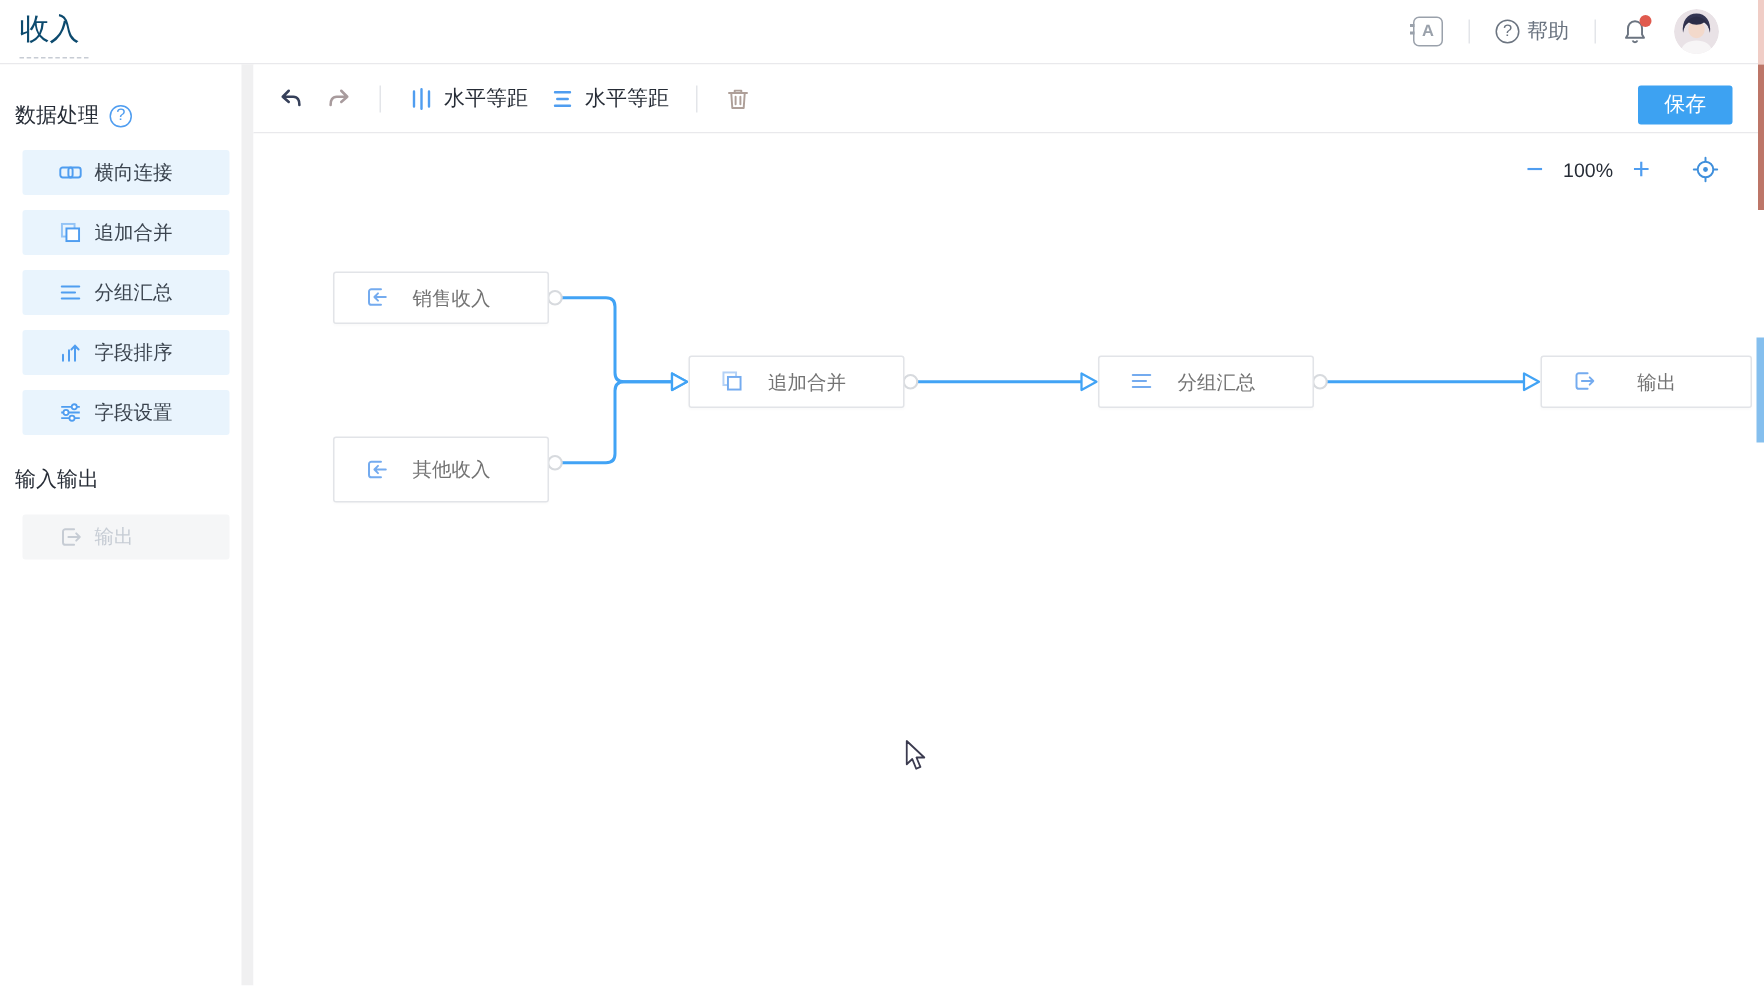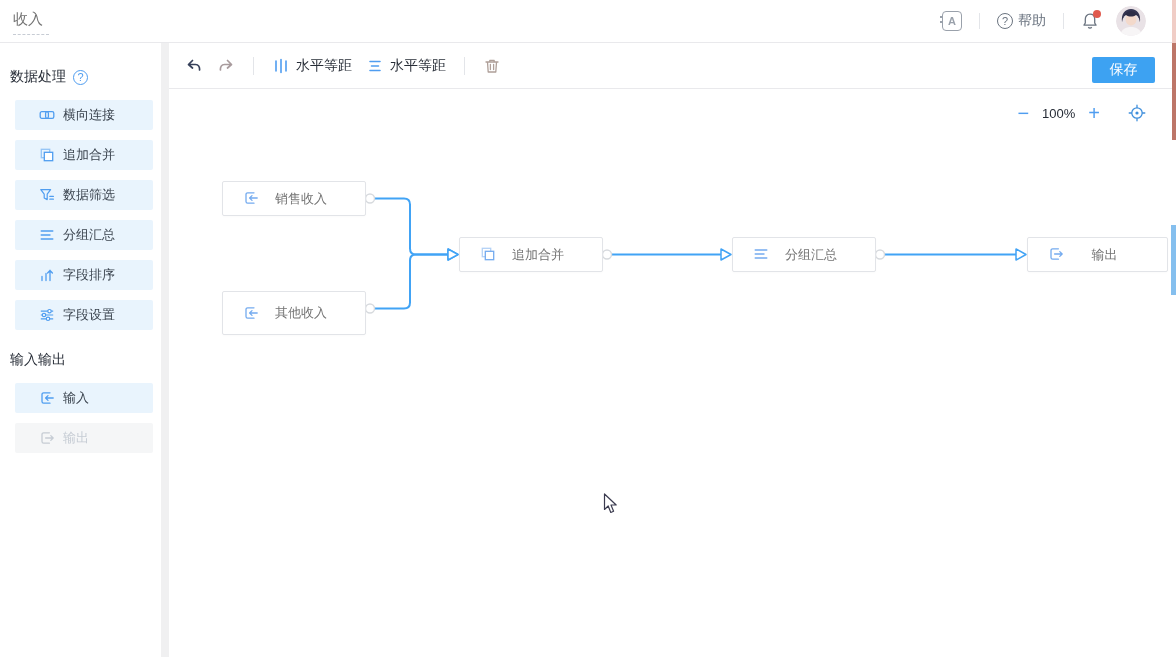--- a/index.html
+++ b/index.html
@@ -2,21 +2,21 @@
 <html><head>
 <meta charset="utf-8">
 <style>
   * { margin:0; padding:0; box-sizing:border-box; }
   html,body { width:1176px; height:657px; overflow:hidden; }
   body { font-family:"Liberation Sans","DejaVu Sans",sans-serif; background:#fff; color:#2b333d; position:relative; }
 
   
   .topbar { height:43px; background:#fff; border-bottom:1px solid #e9e9ec;
             display:flex; align-items:center; justify-content:space-between; padding:0 30px 0 13px; }
-  .doc-title { font-size:15px; color:#737373; padding:2px 6px 5px 0;
+  .doc-title { font-size:20px; color:#0c4a6e; padding:2px 6px 5px 0;
                border-bottom:1px dashed #c7ccd4; cursor:text; }
   .topbar-right { display:flex; align-items:center; gap:17px; }
   .tb-divider { width:1px; height:16px; background:#e3e5e9; }
   .icon-btn { display:flex; align-items:center; gap:5px; color:#6b7480; font-size:14px; cursor:pointer; }
   .translate-ic { width:20px; height:20px; border:1.4px solid #9aa1ab; border-radius:4px;
                   color:#9aa1ab; font-size:11px; font-weight:bold; display:flex; align-items:center; justify-content:center; position:relative; }
   .translate-ic::before { content:""; position:absolute; left:-3px; top:4px; width:3px; height:2px; background:#9aa1ab; }
   .translate-ic::after { content:""; position:absolute; left:-3px; top:9px; width:3px; height:2px; background:#9aa1ab; }
   .qmark { width:16px; height:16px; border-radius:50%; border:1.3px solid #6b7480; font-size:11px;
            display:flex; align-items:center; justify-content:center; color:#6b7480; }
@@ -125,29 +125,20 @@
           <svg viewBox="0 0 16 16" width="16" height="16">
             <rect x="2.3" y="2.3" width="8.4" height="8.4" fill="none" stroke="currentColor" stroke-width="1.3" opacity="0.55"></rect>
             <rect x="5.3" y="5.3" width="8.4" height="8.4" fill="#fff" stroke="currentColor" stroke-width="1.3"></rect>
           </svg>
         </span>
         <span>追加合并</span>
       </div>
       <div class="side-item">
         <span class="ic">
           <svg viewBox="0 0 16 16" width="16" height="16">
-            <path d="M1.8 2.6 H11.6 L8.2 7.2 V12.6 L5.2 11 V7.2 Z" fill="none" stroke="currentColor" stroke-width="1.2" stroke-linejoin="round"></path>
-            <path d="M10.8 9.4 H14.4 M10.8 12.2 H14.4" stroke="currentColor" stroke-width="1.2" stroke-linecap="round"></path>
-          </svg>
-        </span>
-        <span>数据筛选</span>
-      </div>
-      <div class="side-item">
-        <span class="ic">
-          <svg viewBox="0 0 16 16" width="16" height="16">
             <path d="M2.2 4 H13.8 M2.2 8 H11 M2.2 12 H13.8" fill="none" stroke="currentColor" stroke-width="1.4" stroke-linecap="round"></path>
           </svg>
         </span>
         <span>分组汇总</span>
       </div>
       <div class="side-item">
         <span class="ic">
           <svg viewBox="0 0 16 16" width="16" height="16">
             <path d="M3 13.5 V9.5 M7 13.5 V6.5 M11 13.5 V3.5 M11 3.5 L8.6 6 M11 3.5 L13.4 6" fill="none" stroke="currentColor" stroke-width="1.3" stroke-linecap="round" stroke-linejoin="round"></path>
           </svg>
@@ -160,29 +151,20 @@
             <path d="M1.8 4.2 H14.2 M1.8 8 H14.2 M1.8 11.8 H14.2" stroke="currentColor" stroke-width="1.2"></path>
             <circle cx="10.5" cy="4.2" r="1.7" fill="#fff" stroke="currentColor" stroke-width="1.2"></circle>
             <circle cx="5" cy="8" r="1.7" fill="#fff" stroke="currentColor" stroke-width="1.2"></circle>
             <circle cx="9" cy="11.8" r="1.7" fill="#fff" stroke="currentColor" stroke-width="1.2"></circle>
           </svg>
         </span>
         <span>字段设置</span>
       </div>
       <div class="side-title" style="margin-top: 22px;">
         <span>输入输出</span>
-      </div>
-      <div class="side-item">
-        <span class="ic">
-          <svg viewBox="0 0 16 16" width="16" height="16">
-            <path d="M11 2.8 H4.6 A1.6 1.6 0 0 0 3 4.4 V11.6 A1.6 1.6 0 0 0 4.6 13.2 H11" fill="none" stroke="currentColor" stroke-width="1.3" stroke-linecap="round"></path>
-            <path d="M14.2 8 H6.6 M9 5.6 L6.6 8 L9 10.4" fill="none" stroke="currentColor" stroke-width="1.3" stroke-linecap="round" stroke-linejoin="round"></path>
-          </svg>
-        </span>
-        <span>输入</span>
       </div>
       <div class="side-item disabled">
         <span class="ic">
           <svg viewBox="0 0 16 16" width="16" height="16">
             <path d="M10.4 2.8 H4.6 A1.6 1.6 0 0 0 3 4.4 V11.6 A1.6 1.6 0 0 0 4.6 13.2 H10.4" fill="none" stroke="currentColor" stroke-width="1.3" stroke-linecap="round"></path>
             <path d="M6.6 8 H14.2 M11.8 5.6 L14.2 8 L11.8 10.4" fill="none" stroke="currentColor" stroke-width="1.3" stroke-linecap="round" stroke-linejoin="round"></path>
           </svg>
         </span>
         <span>输出</span>
       </div>

